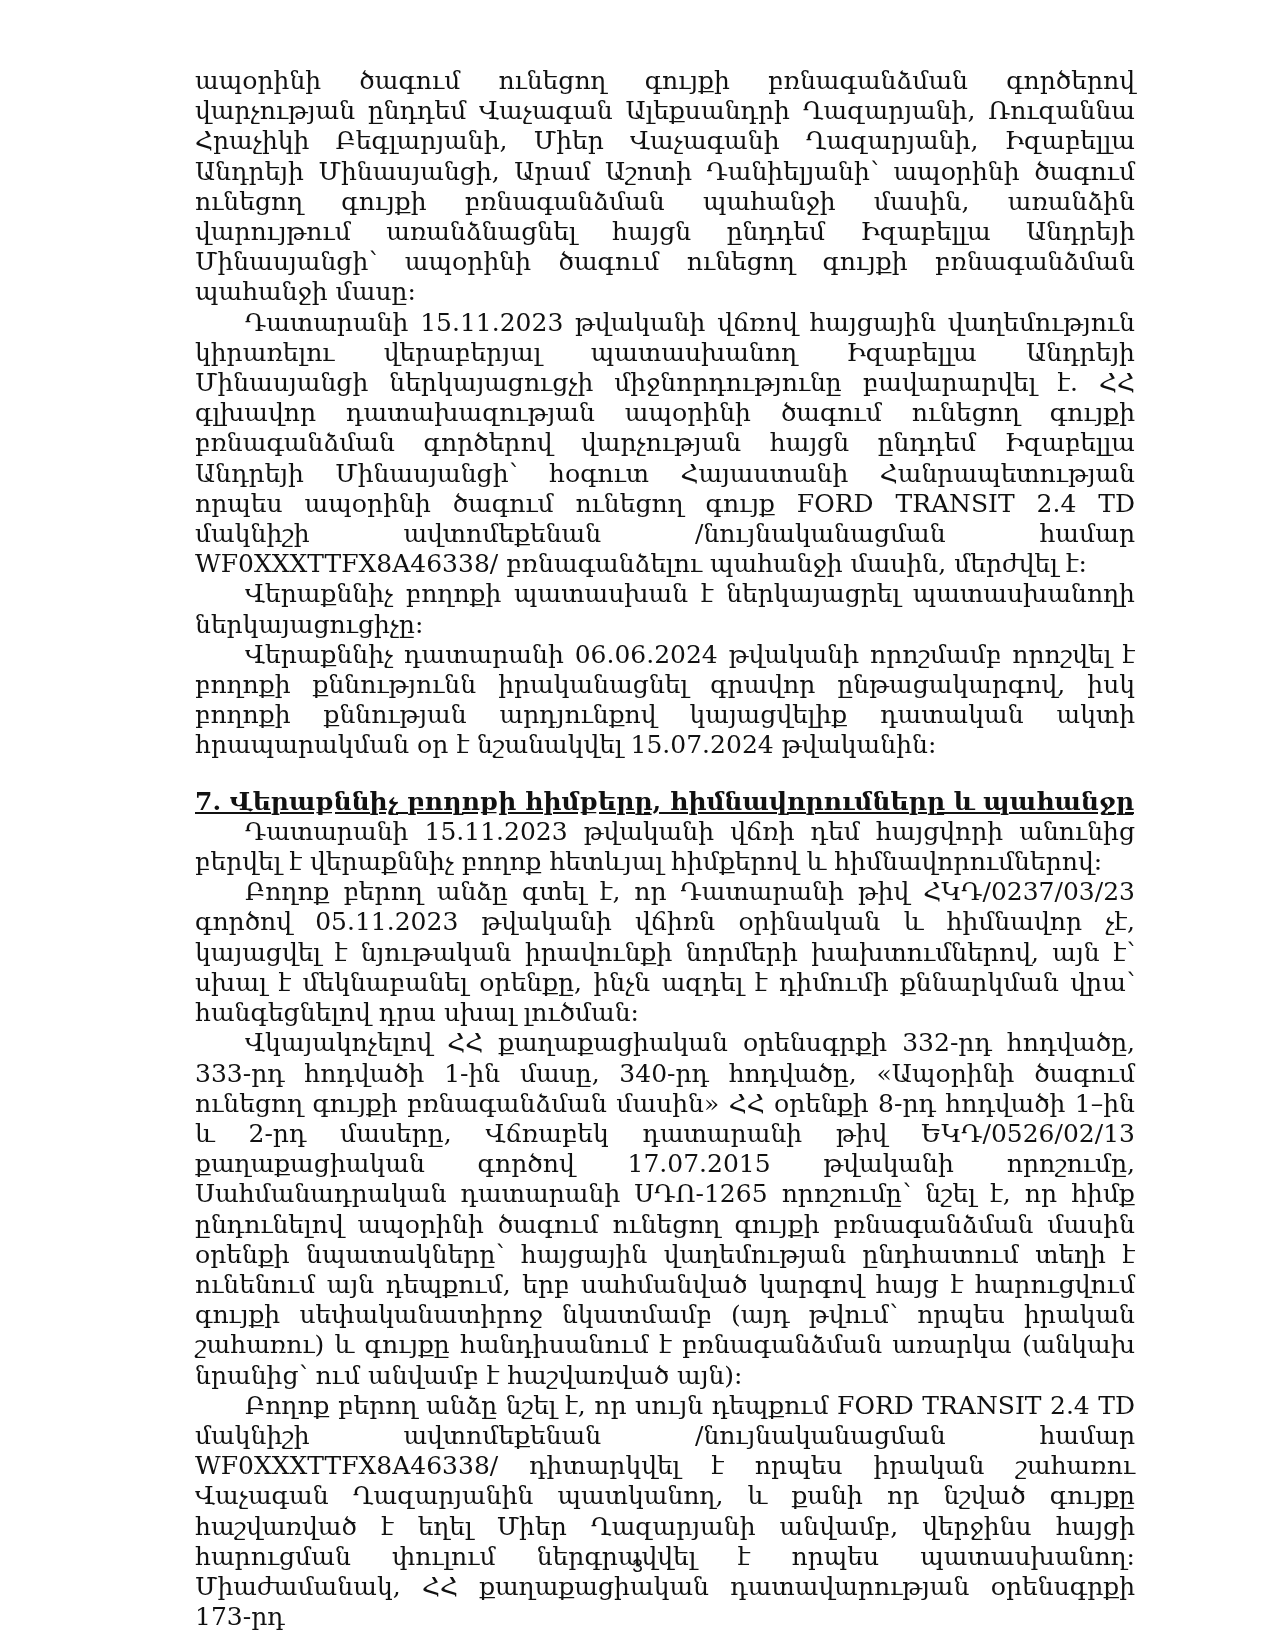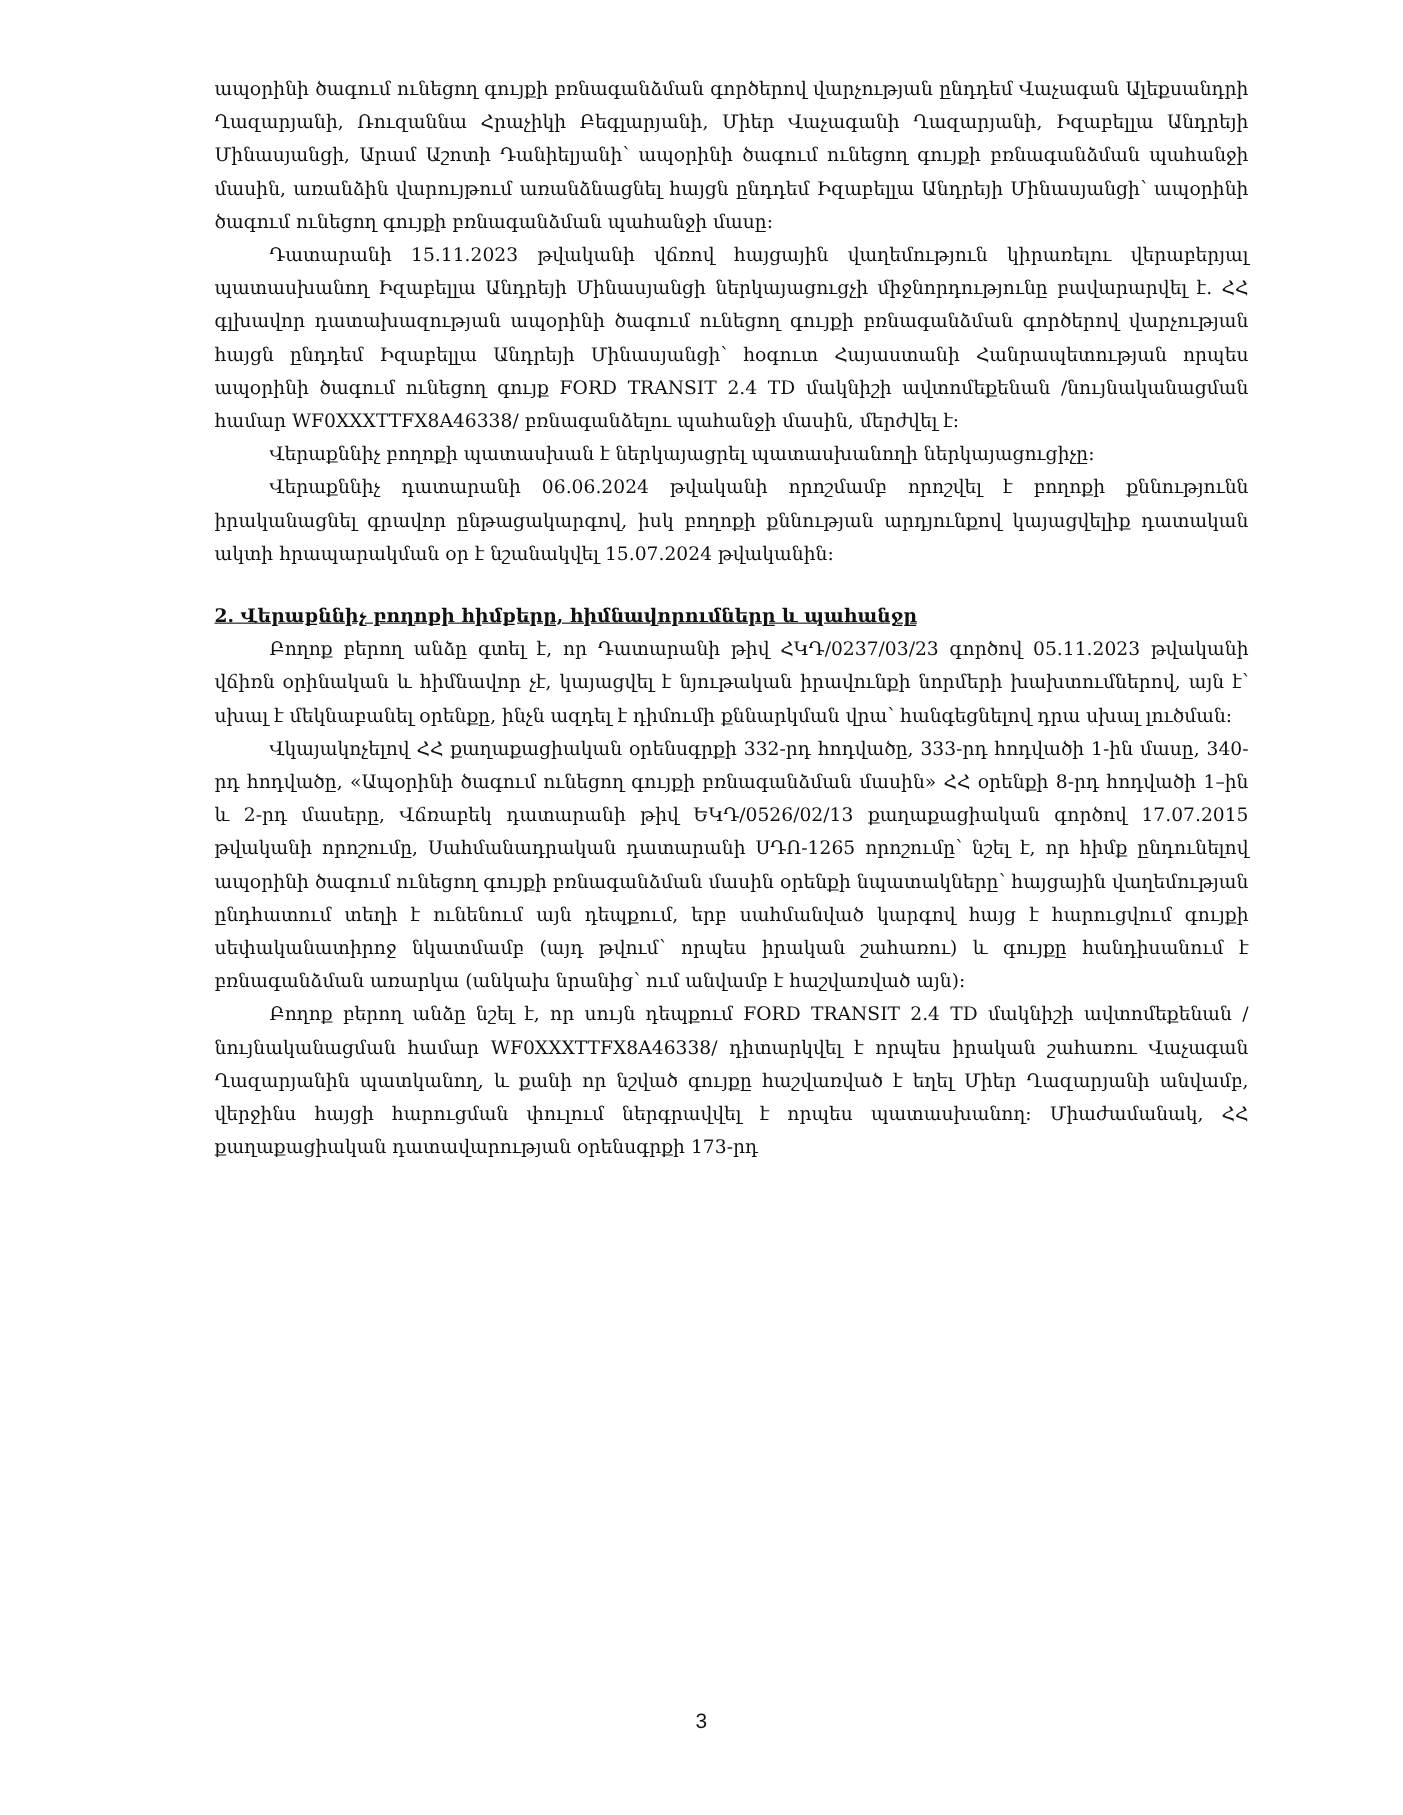--- a/index.html
+++ b/index.html
@@ -1,20 +1,20 @@
 <!DOCTYPE html>
 <html><head>
 <meta charset="utf-8">
 <style>
   html, body { margin: 0; padding: 0; background: #ffffff; }
   body { width: 1275px; height: 1650px; position: relative; overflow: hidden; }
   .page {
     position: absolute; left: 195px; top: 66px; width: 940px;
     font-family: "DejaVu Serif", serif;
-    font-size: 17px; line-height: 30.2px; color: #111;
+    font-size: 25px; line-height: 30.2px; color: #111;
   }
   p { margin: 0; text-align: justify; }
   .heading {
     margin: 26px 0 0 0; text-align: left; font-weight: bold;
     text-decoration: underline; letter-spacing: 0px;
   }
   .page-number {
     position: absolute; left: 0; width: 1275px; top: 1555px; text-align: center;
     font-family: "Liberation Sans", sans-serif; font-size: 19px; color: #111;
   }
@@ -23,23 +23,24 @@
 <body>
 
 <div class="page">
   <div>
     <p>ապօրինի ծագում ունեցող գույքի բռնագանձման գործերով վարչության ընդդեմ Վաչագան Ալեքսանդրի Ղազարյանի, Ռուզաննա Հրաչիկի Բեգլարյանի, Միեր Վաչագանի Ղազարյանի, Իզաբելլա Անդրեյի Մինասյանցի, Արամ Աշոտի Դանիելյանի՝ ապօրինի ծագում ունեցող գույքի բռնագանձման պահանջի մասին, առանձին վարույթում առանձնացնել հայցն ընդդեմ Իզաբելլա Անդրեյի Մինասյանցի՝ ապօրինի ծագում ունեցող գույքի բռնագանձման պահանջի մասը:</p>
     <p class="indented">Դատարանի 15.11.2023 թվականի վճռով հայցային վաղեմություն կիրառելու վերաբերյալ պատասխանող Իզաբելլա Անդրեյի Մինասյանցի ներկայացուցչի միջնորդությունը բավարարվել է. ՀՀ գլխավոր դատախազության ապօրինի ծագում ունեցող գույքի բռնագանձման գործերով վարչության հայցն ընդդեմ Իզաբելլա Անդրեյի Մինասյանցի՝ հօգուտ Հայաստանի Հանրապետության որպես ապօրինի ծագում ունեցող գույք FORD TRANSIT 2.4 TD մակնիշի ավտոմեքենան /նույնականացման համար WF0XXXTTFX8A46338/ բռնագանձելու պահանջի մասին, մերժվել է:</p>
     <p class="indented">Վերաքննիչ բողոքի պատասխան է ներկայացրել պատասխանողի ներկայացուցիչը:</p>
     <p class="indented">Վերաքննիչ դատարանի 06.06.2024 թվականի որոշմամբ որոշվել է բողոքի քննությունն իրականացնել գրավոր ընթացակարգով, իսկ բողոքի քննության արդյունքով կայացվելիք դատական ակտի հրապարակման օր է նշանակվել 15.07.2024 թվականին:</p>
   </div>
 
-  <p class="heading">2. Վերաքննիչ բողոքի հիմքերը, հիմնավորումները և պահանջը</p>
+  <p class="heading">7. Վերաքննիչ բողոքի հիմքերը, հիմնավորումները և պահանջը</p>
 
   <div>
+    <p class="indented">Դատարանի 15.11.2023 թվականի վճռի դեմ հայցվորի անունից բերվել է վերաքննիչ բողոք հետևյալ հիմքերով և հիմնավորումներով:</p>
     <p class="indented">Բողոք բերող անձը գտել է, որ Դատարանի թիվ ՀԿԴ/0237/03/23 գործով 05.11.2023 թվականի վճիռն օրինական և հիմնավոր չէ, կայացվել է նյութական իրավունքի նորմերի խախտումներով, այն է՝ սխալ է մեկնաբանել օրենքը, ինչն ազդել է դիմումի քննարկման վրա՝ հանգեցնելով դրա սխալ լուծման:</p>
     <p class="indented">Վկայակոչելով ՀՀ քաղաքացիական օրենսգրքի 332-րդ հոդվածը, 333-րդ հոդվածի 1-ին մասը, 340-րդ հոդվածը, «Ապօրինի ծագում ունեցող գույքի բռնագանձման մասին» ՀՀ օրենքի 8-րդ հոդվածի 1–ին և 2-րդ մասերը, Վճռաբեկ դատարանի թիվ ԵԿԴ/0526/02/13 քաղաքացիական գործով 17.07.2015 թվականի որոշումը, Սահմանադրական դատարանի ՍԴՈ-1265 որոշումը՝ նշել է, որ հիմք ընդունելով ապօրինի ծագում ունեցող գույքի բռնագանձման մասին օրենքի նպատակները՝ հայցային վաղեմության ընդհատում տեղի է ունենում այն դեպքում, երբ սահմանված կարգով հայց է հարուցվում գույքի սեփականատիրոջ նկատմամբ (այդ թվում՝ որպես իրական շահառու) և գույքը հանդիսանում է բռնագանձման առարկա (անկախ նրանից՝ ում անվամբ է հաշվառված այն):</p>
     <p class="indented">Բողոք բերող անձը նշել է, որ սույն դեպքում FORD TRANSIT 2.4 TD մակնիշի ավտոմեքենան /նույնականացման համար WF0XXXTTFX8A46338/ դիտարկվել է որպես իրական շահառու Վաչագան Ղազարյանին պատկանող, և քանի որ նշված գույքը հաշվառված է եղել Միեր Ղազարյանի անվամբ, վերջինս հայցի հարուցման փուլում ներգրավվել է որպես պատասխանող: Միաժամանակ, ՀՀ քաղաքացիական դատավարության օրենսգրքի 173-րդ</p>
   </div>
 </div>
 
 <div class="page-number">3</div>
 
 <style>
   p.indented { text-indent: 50px; }

